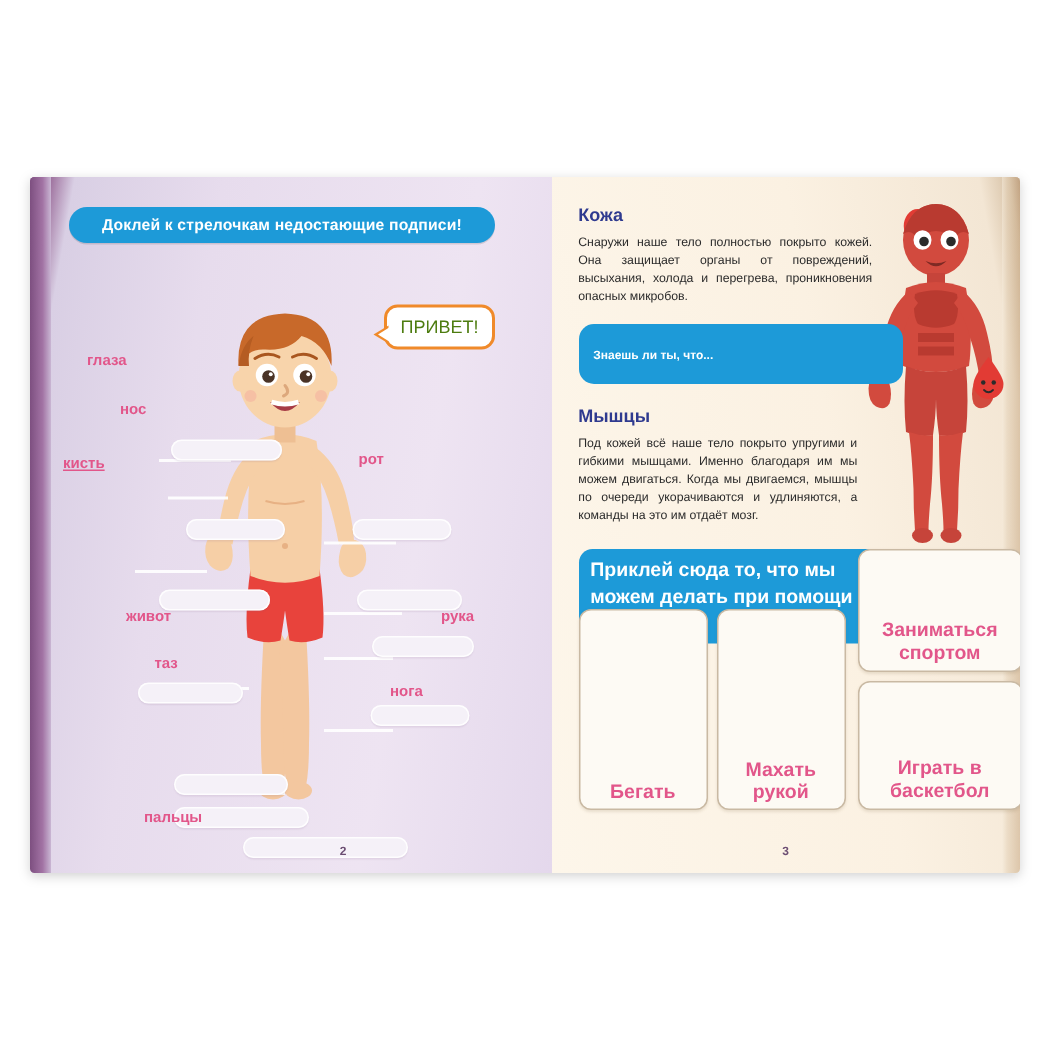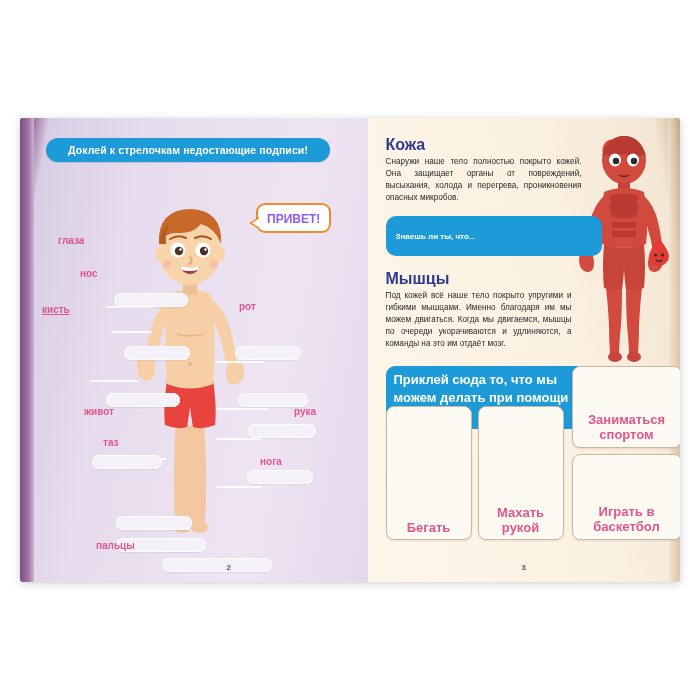--- a/index.html
+++ b/index.html
@@ -40,21 +40,21 @@
     color:#fff;font-weight:bold;font-size:10.5px;letter-spacing:.1px;
   }
   .boy{
     position:absolute;left:105px;top:56px;width:130px;height:370px;
   }
   .bubble{
     position:absolute;left:236px;top:85px;
     background:#fff;border:2px solid #f08a2a;border-radius:9px;
     padding:4px 9px;
   }
-  .bubble span{color:#8b5cf6;font-weight:bold;font-size:12px;}
+  .bubble span{color:#4d7c0f;font-weight:normal;font-size:12px;}
   .bubble:after{
     content:"";position:absolute;left:-9px;top:12px;
     border-top:6px solid transparent;border-bottom:6px solid transparent;
     border-right:10px solid #f08a2a;
   }
   .bubble:before{
     content:"";position:absolute;left:-6px;top:13px;z-index:2;
     border-top:5px solid transparent;border-bottom:5px solid transparent;
     border-right:8px solid #fff;
   }
@@ -79,21 +79,21 @@
     background:linear-gradient(260deg,#b99a7e 0%, #d8c3a8 2%, #f3e6d4 7%, #fbf1e2 40%, #fdf6ea 100%);
     border-radius:0 3px 3px 0;
     overflow:hidden;
   }
   .page-right .spine{
     position:absolute;right:0;top:0;width:12px;height:100%;
     background:linear-gradient(270deg,#c7a883,#e3d0b6 70%,#f6ecdc);
     opacity:.55;
   }
   .rp{position:absolute;}
-  .h2{color:#2f3a8f;font-weight:bold;font-size:16px;}
+  .h2{color:#2f3a8f;font-weight:bold;font-size:12px;}
   .body-text{
     color:#2a2a2a;font-size:8.2px;line-height:1.45;text-align:justify;
   }
   .didyouknow{
     background:#1d9ad8;border-radius:10px;height:16px;
     display:flex;align-items:center;padding:12px 10px;
   }
   .didyouknow span{color:#fff;font-weight:bold;font-size:8px;}
   .fact{color:#1d72b8;font-weight:bold;font-size:8.2px;line-height:1.45;}
   .task{

